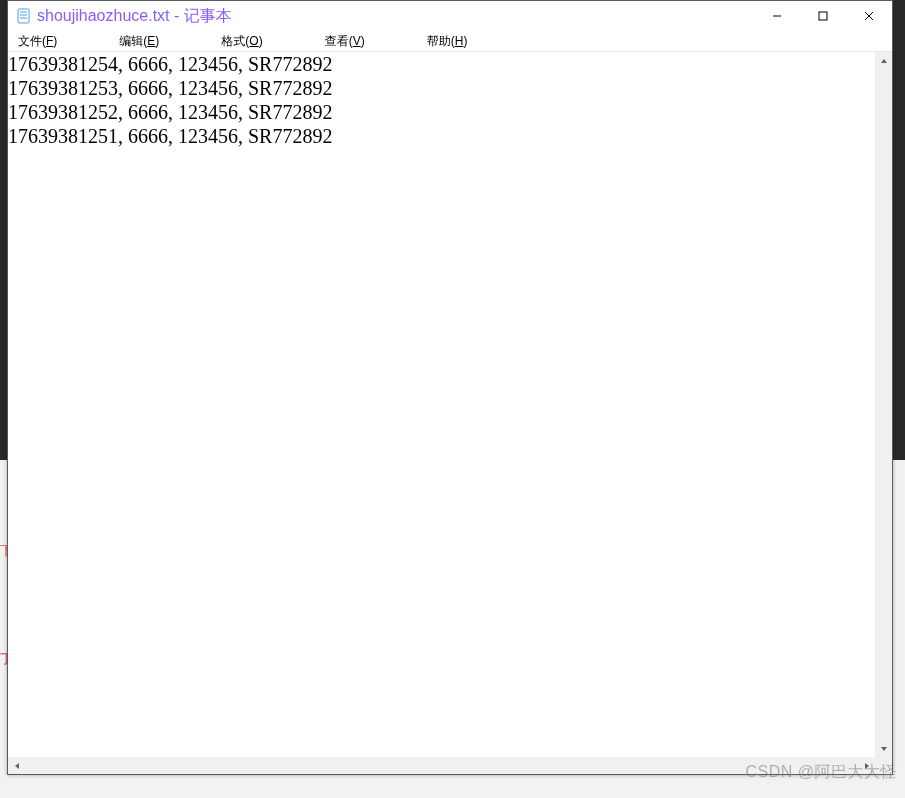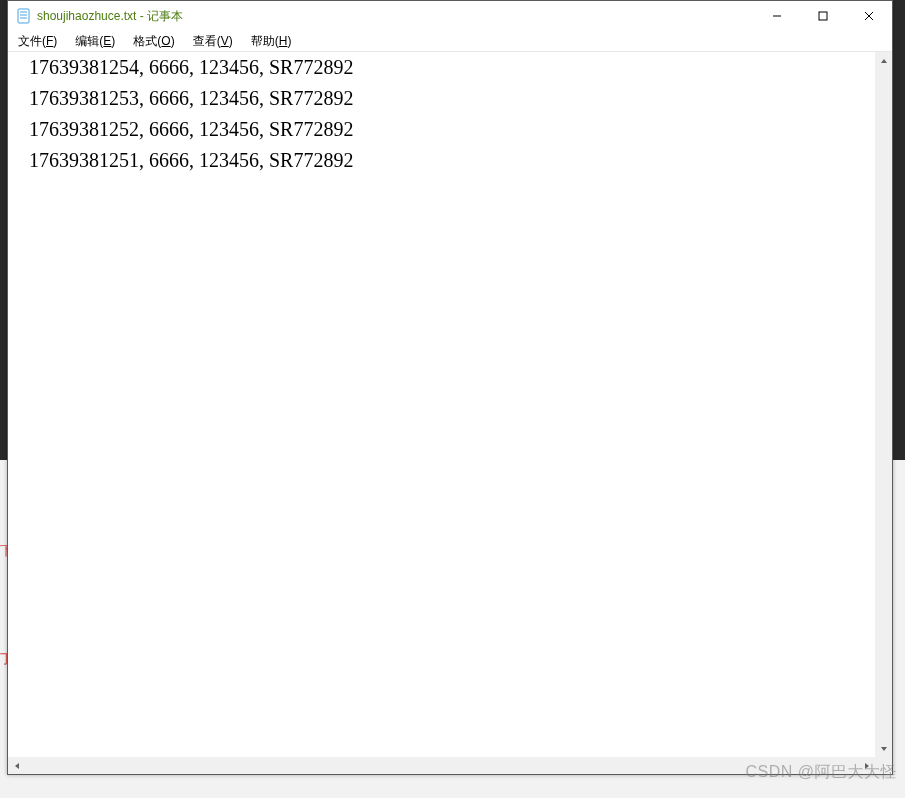--- a/index.html
+++ b/index.html
@@ -17,21 +17,21 @@
     background: #ffffff;
     border: 1px solid #5a5a5a;
     display: flex; flex-direction: column;
     box-shadow: 0 0 4px rgba(0,0,0,0.3);
   }
 
   .titlebar {
     height: 30px;
     background: #ffffff;
     display: flex; align-items: center;
-    font-size: 12px; color: #4d7c0f;
+    font-size: 16px; color: #8b5cf6;
     user-select: none;
   }
   .titlebar .icon {
     width: 16px; height: 16px; margin: 0 5px 0 8px;
     display: inline-flex; align-items: center; justify-content: center;
   }
   .titlebar .icon svg { width: 16px; height: 16px; }
   .titlebar .title { flex: 0 0 auto; }
   .titlebar .spacer { flex: 1 1 auto; }
   .win-controls { display: flex; height: 100%; }
@@ -42,40 +42,40 @@
   }
   .win-btn svg { width: 10px; height: 10px; stroke: currentColor; stroke-width: 1; fill: none; }
 
   .menubar {
     height: 20px;
     background: #ffffff;
     display: flex; align-items: flex-end;
     font-size: 12px; color: #000;
     padding-left: 4px;
     user-select: none;
+    gap: 44px;
   }
   .menu-item { padding: 1px 6px; margin-right: 6px; cursor: default; }
   .menu-item .accel { text-decoration: underline; }
 
   .content-wrap {
     flex: 1 1 auto;
     display: flex;
     min-height: 0;
     border-top: 1px solid #e8e8e8;
   }
   .textarea {
     flex: 1 1 auto;
     font-family: "SimSun", "NSimSun", "Times New Roman", serif;
     font-size: 20px;
-    line-height: 31px;
+    line-height: 24px;
     color: #000;
     white-space: pre;
     overflow: hidden;
     padding: 0 0 0 0;
-    margin-left: 21px;
   }
   .scrollbar-v {
     width: 17px; background: #f0f0f0;
     display: flex; flex-direction: column;
     border-left: 1px solid #f0f0f0;
   }
   .sb-btn {
     height: 17px; display: flex; align-items: center; justify-content: center;
     color: #606060;
   }

